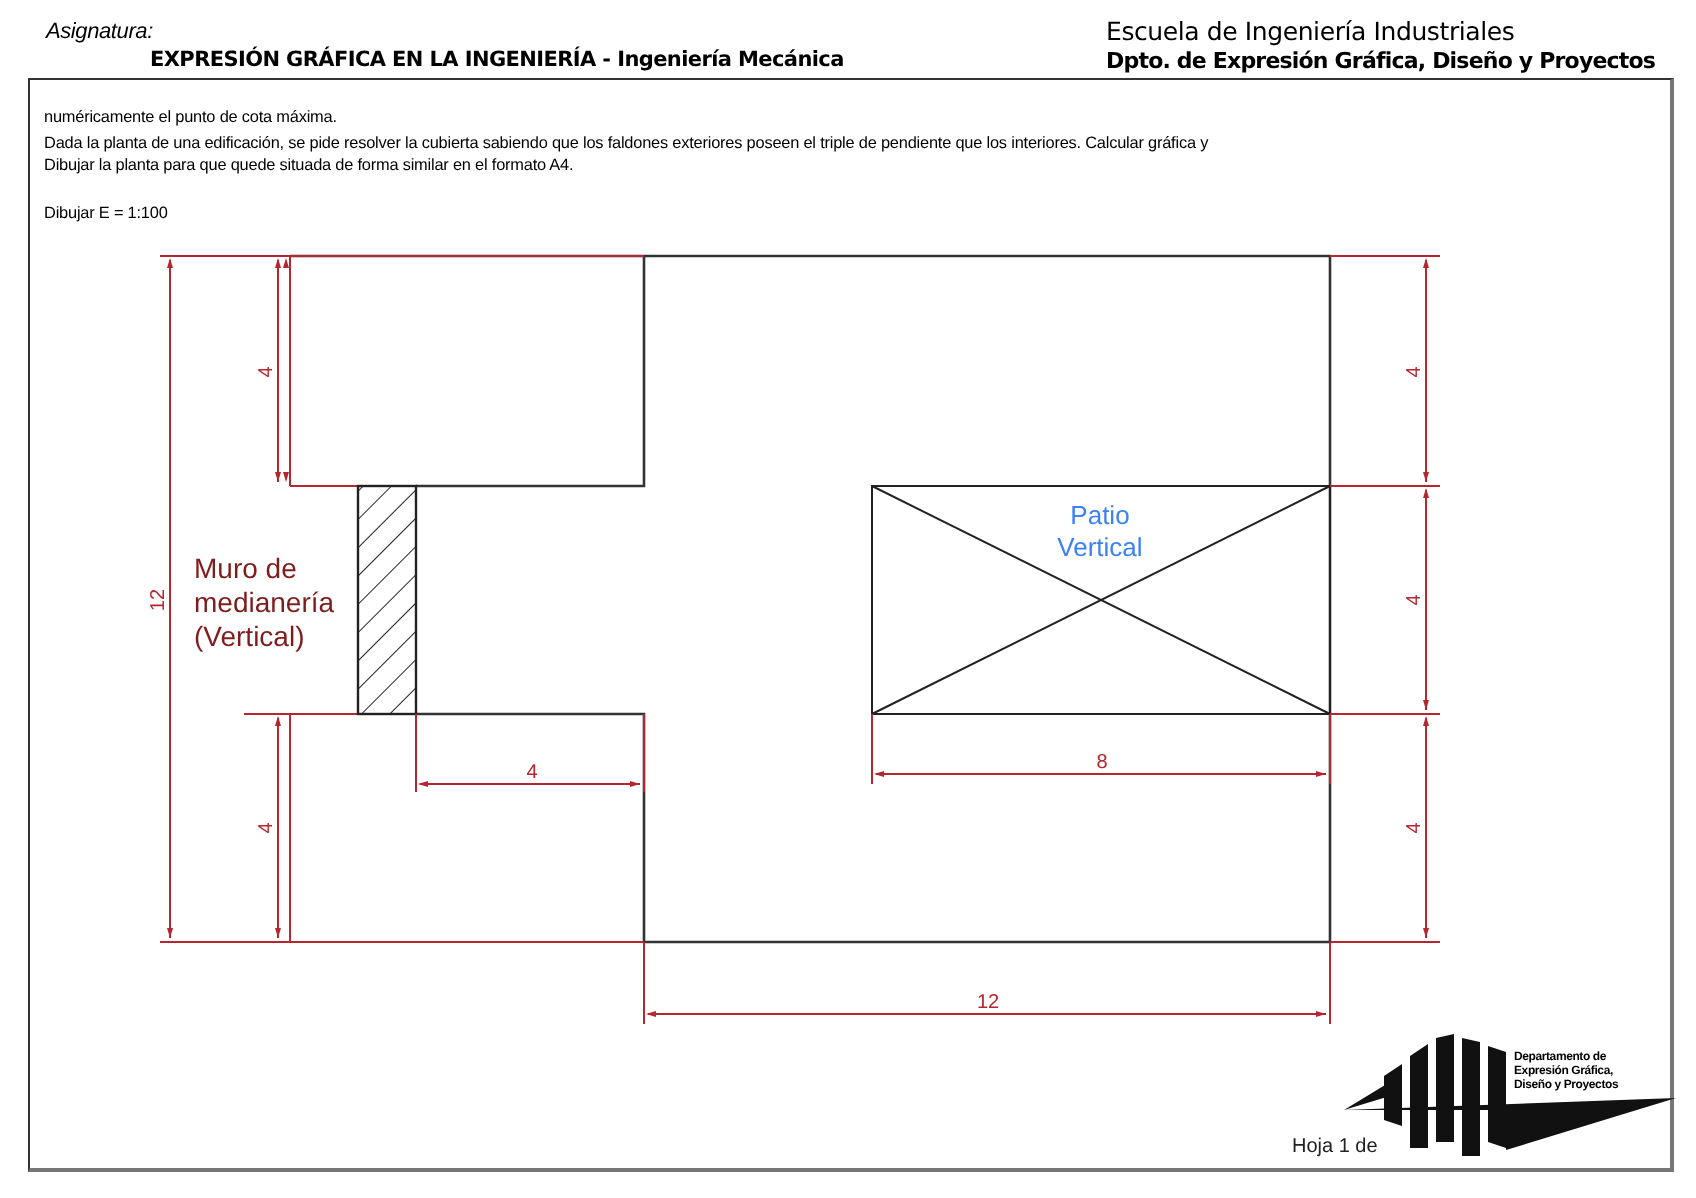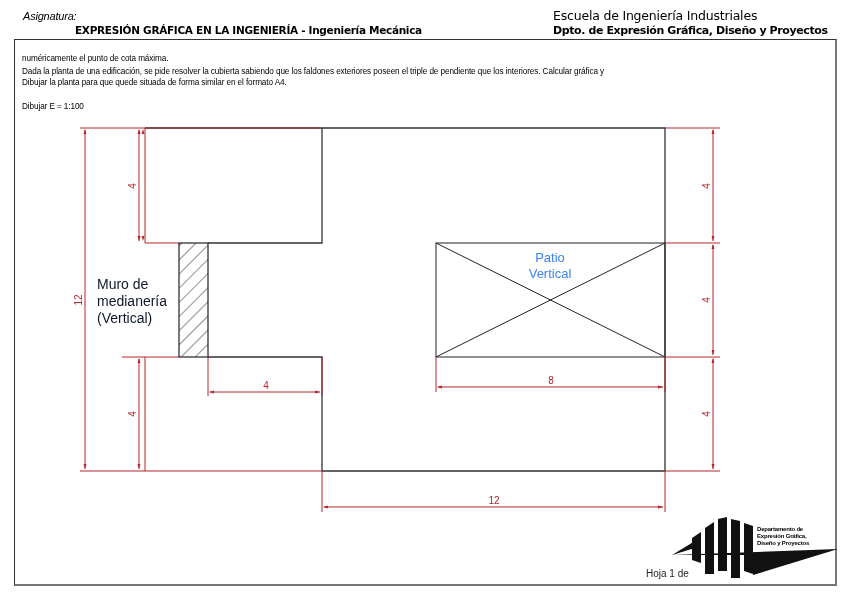--- a/index.html
+++ b/index.html
@@ -4,21 +4,21 @@
 <style>
   html, body { margin:0; padding:0; background:#ffffff; }
   body { width:848px; height:599px; position:relative; overflow:hidden; font-family:"Liberation Sans", sans-serif; color:#000; }
   .hdr-left-label { position:absolute; left:23px; top:10px; font-size:11px; font-style:italic; letter-spacing:-0.2px; }
   .hdr-left-title { position:absolute; left:75px; top:24px; font-size:10.5px; font-weight:bold; font-family:"DejaVu Sans", sans-serif; letter-spacing:-0.3px; }
   .hdr-right-1 { position:absolute; left:553px; top:8px; font-size:12.5px; font-family:"DejaVu Sans", sans-serif; letter-spacing:-0.2px; }
   .hdr-right-2 { position:absolute; left:553px; top:24px; font-size:11px; font-weight:bold; font-family:"DejaVu Sans", sans-serif; letter-spacing:-0.4px; }
   .frame { position:absolute; left:14px; top:39px; width:820px; height:544px; border:1px solid #333; border-right:2px solid #777; border-bottom:2px solid #777; }
   .stmt { position:absolute; left:22px; font-size:8.2px; letter-spacing:-0.1px; line-height:11px; }
   svg.drawing { position:absolute; left:0; top:0; }
-  .lbl-muro { position:absolute; left:97px; top:276px; font-size:14px; line-height:17px; color:#0f172a; }
+  .lbl-muro { position:absolute; left:97px; top:276px; font-size:14px; line-height:17px; color:#7f1d1d; }
   .lbl-patio { position:absolute; left:515px; top:250px; font-size:13px; line-height:16px; color:#3b82f6; text-align:center; width:70px; }
   .hoja { position:absolute; left:620px; top:568px; font-size:10px; color:#222;margin-left:26px; }
   .logo-text { position:absolute; left:757px; top:526px; font-size:6px; font-weight:bold; line-height:7px; letter-spacing:-0.2px; }
 </style>
 </head>
 <body>
 
 <div class="hdr-left-label">Asignatura:</div>
 <div class="hdr-left-title">EXPRESIÓN GRÁFICA EN LA INGENIERÍA - Ingeniería Mecánica</div>
 <div class="hdr-right-1">Escuela de Ingeniería Industriales</div>

